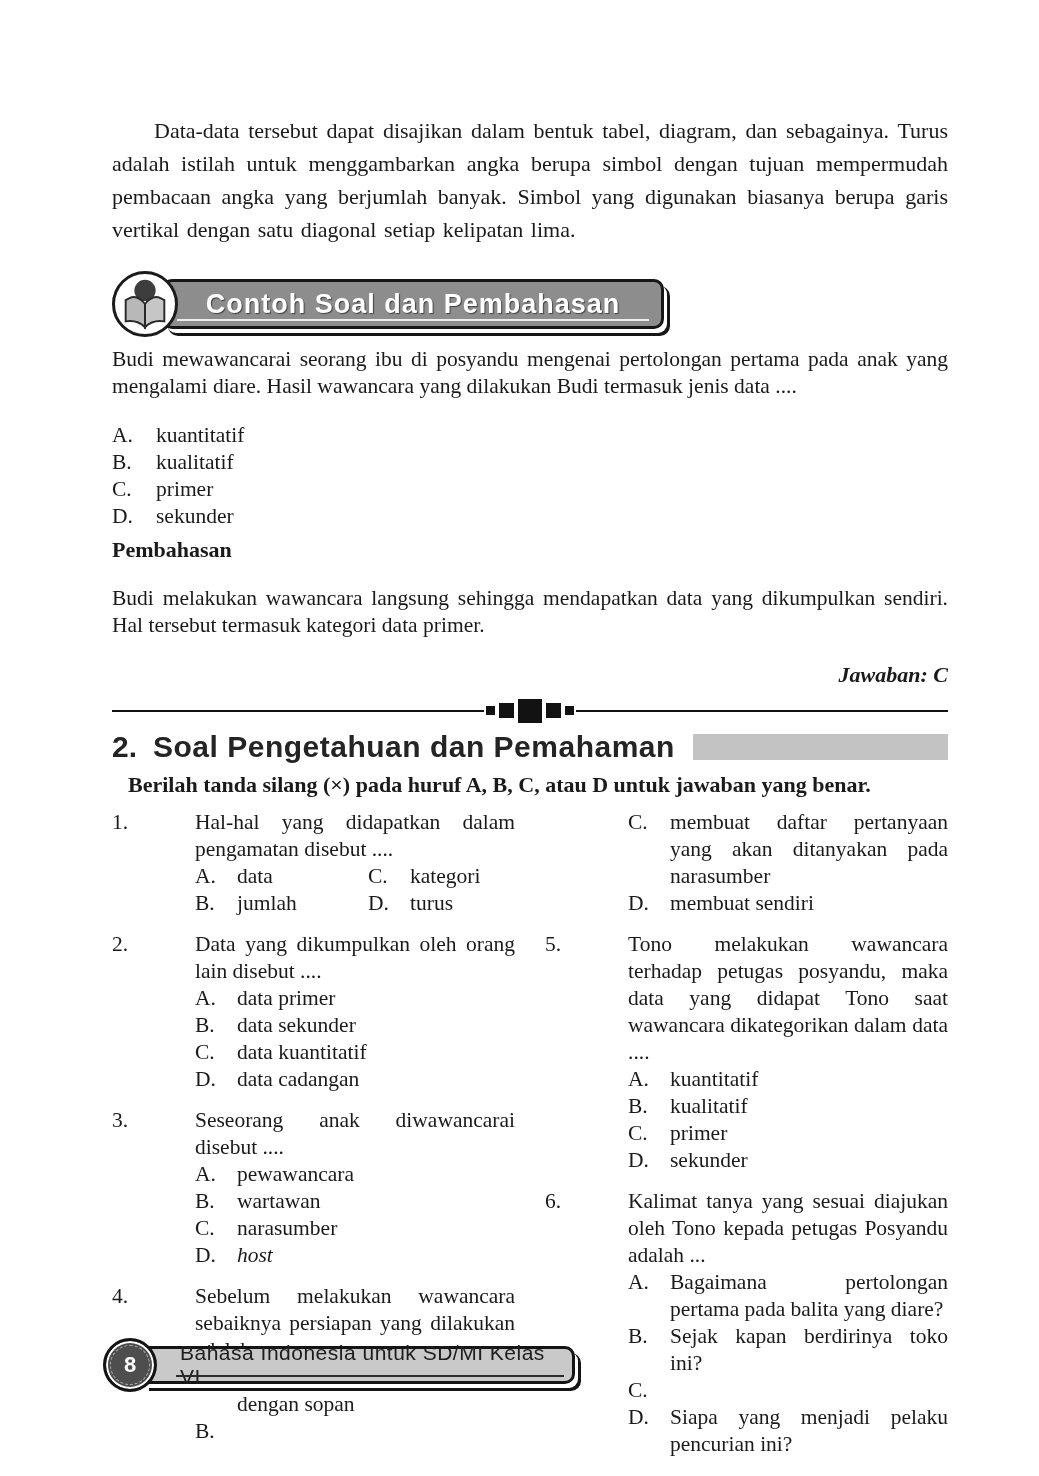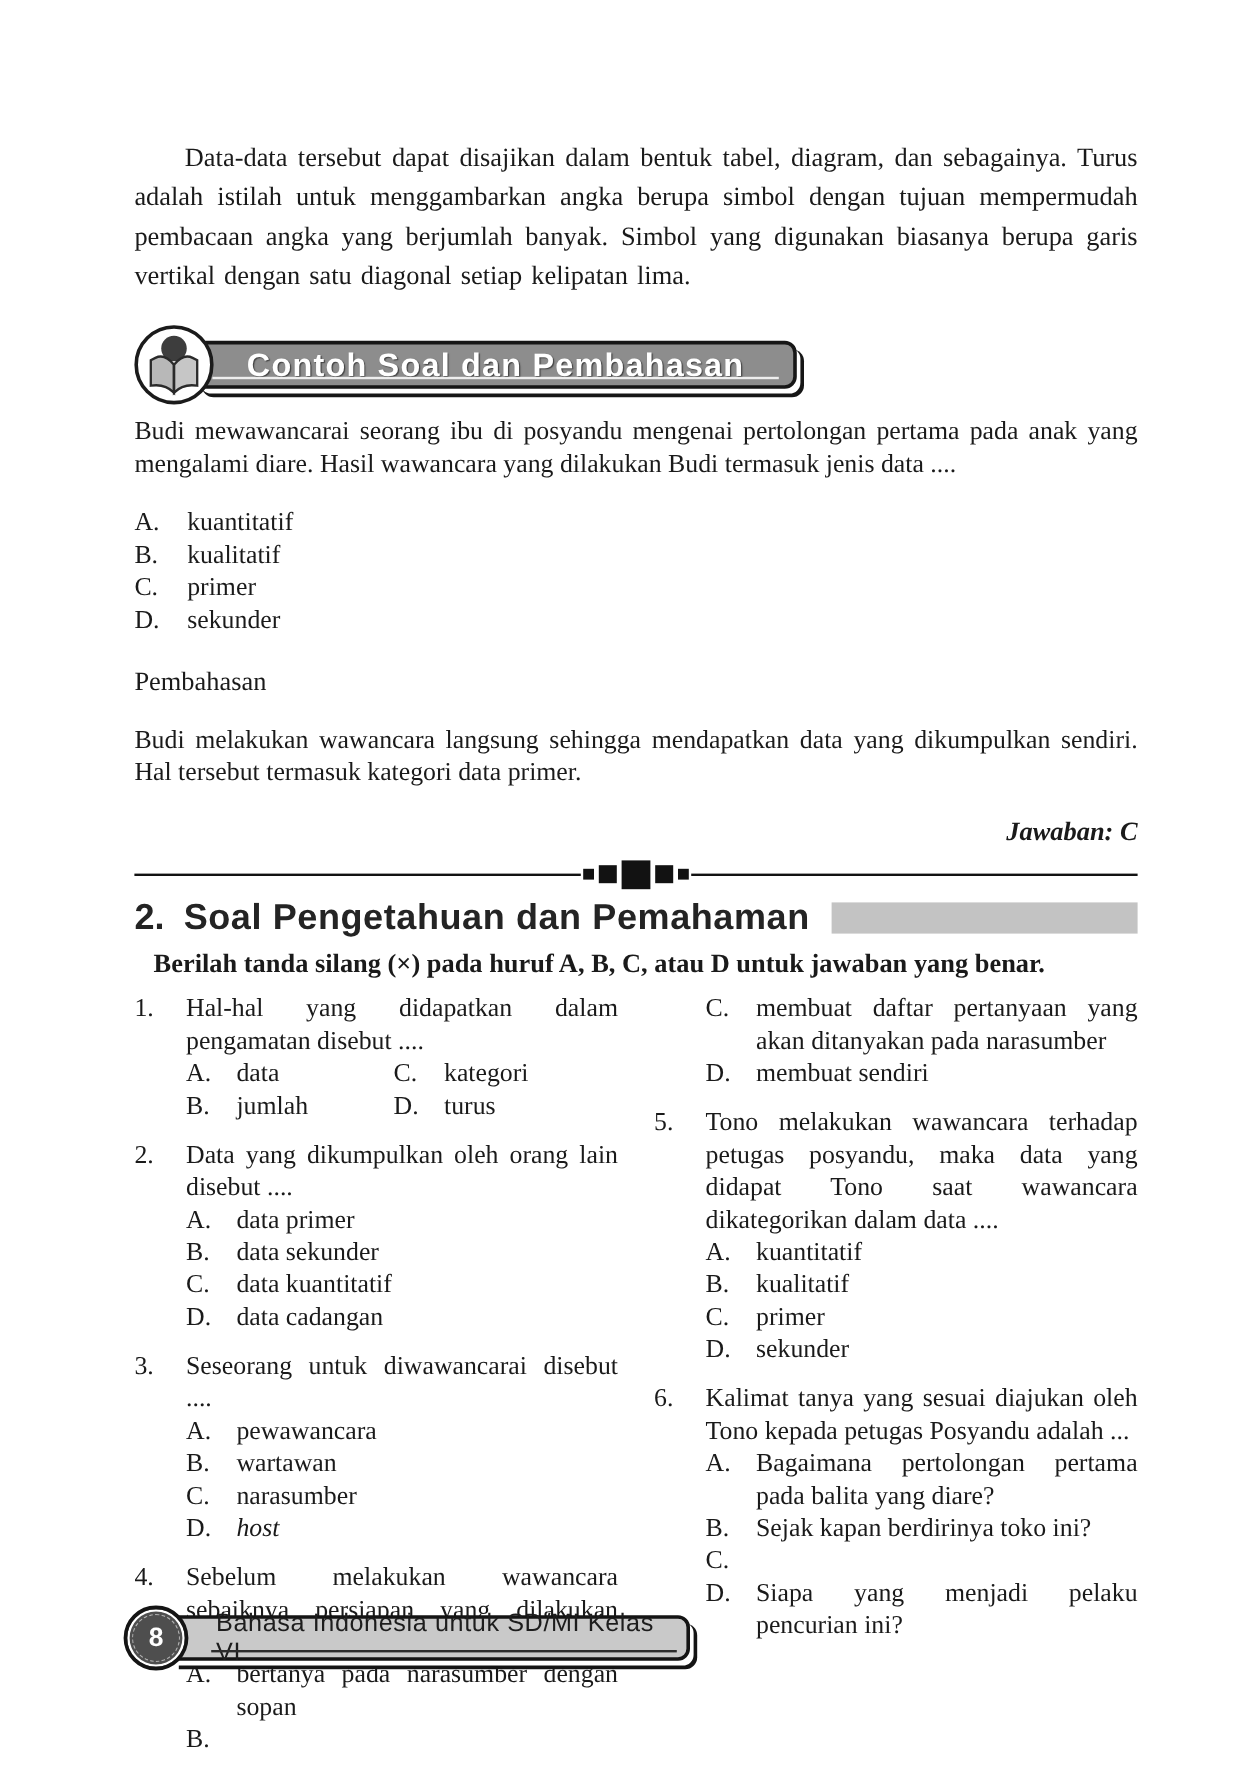--- a/index.html
+++ b/index.html
@@ -13,39 +13,39 @@
   .intro { font-size:22px; line-height:33px; text-align:justify; text-indent:42px; word-spacing:2px; }
 
   
   .badge-row { display:flex; align-items:center; height:72px; margin-top:0; position:relative; }
   .badge-icon {
     width:66px; height:66px; border-radius:50%; background:#fff;
     border:3px solid #1b1b1b; box-sizing:border-box; z-index:2; flex:0 0 auto;
     display:flex; align-items:center; justify-content:center; overflow:hidden;
   }
   .badge-bar {
-    margin-left:-16px; flex:0 0 502px; height:40px; box-sizing:border-box;
+    margin-left:-16px; flex:0 0 502px; height:50px; box-sizing:border-box;
     background:#8d8d8d; border:3px solid #161616; border-radius:10px;
     box-shadow:4px 5px 0 -1px #ffffff, 6px 7px 0 0 #161616;
     display:flex; align-items:center; justify-content:center; position:relative;
   }
   .badge-bar::after { content:""; position:absolute; left:12px; right:12px; bottom:5px; height:2px; background:rgba(255,255,255,.85); }
   .badge-label {
     font-family:"Liberation Sans","DejaVu Sans",sans-serif; font-weight:700;
     font-size:27px; color:#ffffff; letter-spacing:1px; text-shadow:1px 1px 1px rgba(25,25,25,.65);
   }
 
   .para { font-size:21.5px; line-height:27px; text-align:justify; }
   .example-question { margin-top:6px; }
 
   .opt-row { display:flex; line-height:27px; font-size:21.5px; }
   .opt-label { flex:0 0 44px; }
   .opt-text { flex:1; min-width:0; text-align:justify; }
 
-  .discussion-heading { font-weight:400; font-size:22px; line-height:28px; margin-top:24px; }
+  .discussion-heading { font-weight:700; font-size:22px; line-height:28px; margin-top:6px; }
   .answer { text-align:right; font-weight:700; font-style:italic; font-size:22px; line-height:28px; margin-top:16px; }
 
   .divider { display:flex; align-items:center; height:24px; margin:10px 0 6px; }
   .divider .line { flex:1; height:2px; background:#121212; }
   .sq { background:#121212; margin:0 2px; flex:0 0 auto; }
   .sq.s1 { width:9px;  height:9px;  }
   .sq.s2 { width:15px; height:15px; }
   .sq.s3 { width:24px; height:24px; }
 
   .section-heading {
@@ -56,21 +56,21 @@
   .section-num { margin-right:16px; }
   .section-title { letter-spacing:.5px; white-space:nowrap; }
   .section-bar { flex:1; height:26px; background:#c3c3c3; margin-left:18px; }
 
   .instruction { font-weight:700; font-size:22px; line-height:28px; margin-top:6px;margin-left:16px; }
 
   .columns { display:flex; gap:30px; margin-top:10px; }
   .col { flex:1; min-width:0; }
   .q { display:flex; margin-bottom:14px; }
   .q-num { flex:0 0 43px; font-size:21.5px; line-height:27px; }
-  .q-body { flex:1; min-width:0; }
+  .q-body { flex:1; min-width:0;margin-left:40px; }
   .q-text { font-size:21.5px; line-height:27px; text-align:justify; }
   .q .opt-label { flex:0 0 42px; }
   .q1-grid { display:grid; grid-template-columns:173px 1fr; }
   .italic { font-style:italic; }
 
   
   .footer { position:absolute; left:103px; top:1338px; display:flex; align-items:center; }
   .page-circle {
     width:54px; height:54px; border-radius:50%; box-sizing:border-box;
     background:#4e4e4e; border:3px solid #141414; box-shadow:inset 0 0 0 2px #ffffff;
@@ -199,21 +199,21 @@
           <div class="opt-row">
             <span class="opt-label">D.</span>
             <span class="opt-text">data cadangan</span>
           </div>
         </div>
       </div>
 
       <div class="q">
         <span class="q-num">3.</span>
         <div class="q-body">
-          <div class="q-text">Seseorang untuk diwawancarai disebut ....</div>
+          <div class="q-text">Seseorang anak diwawancarai disebut ....</div>
           <div class="opt-row">
             <span class="opt-label">A.</span>
             <span class="opt-text">pewawancara</span>
           </div>
           <div class="opt-row">
             <span class="opt-label">B.</span>
             <span class="opt-text">wartawan</span>
           </div>
           <div class="opt-row">
             <span class="opt-label">C.</span>

